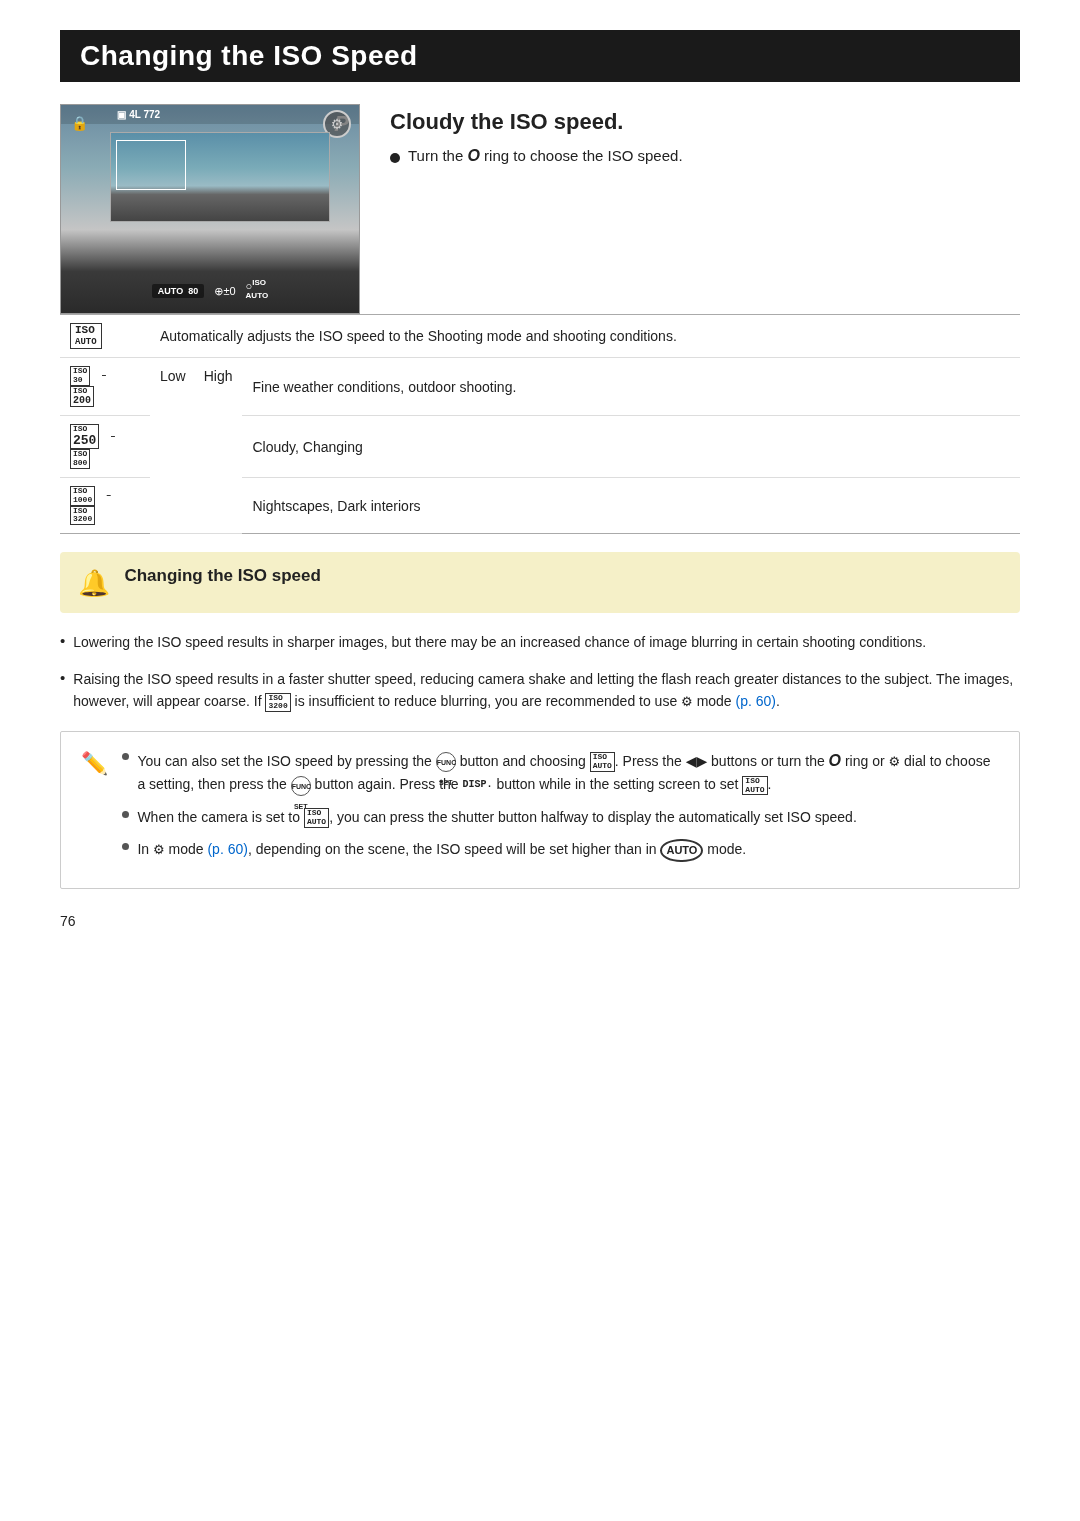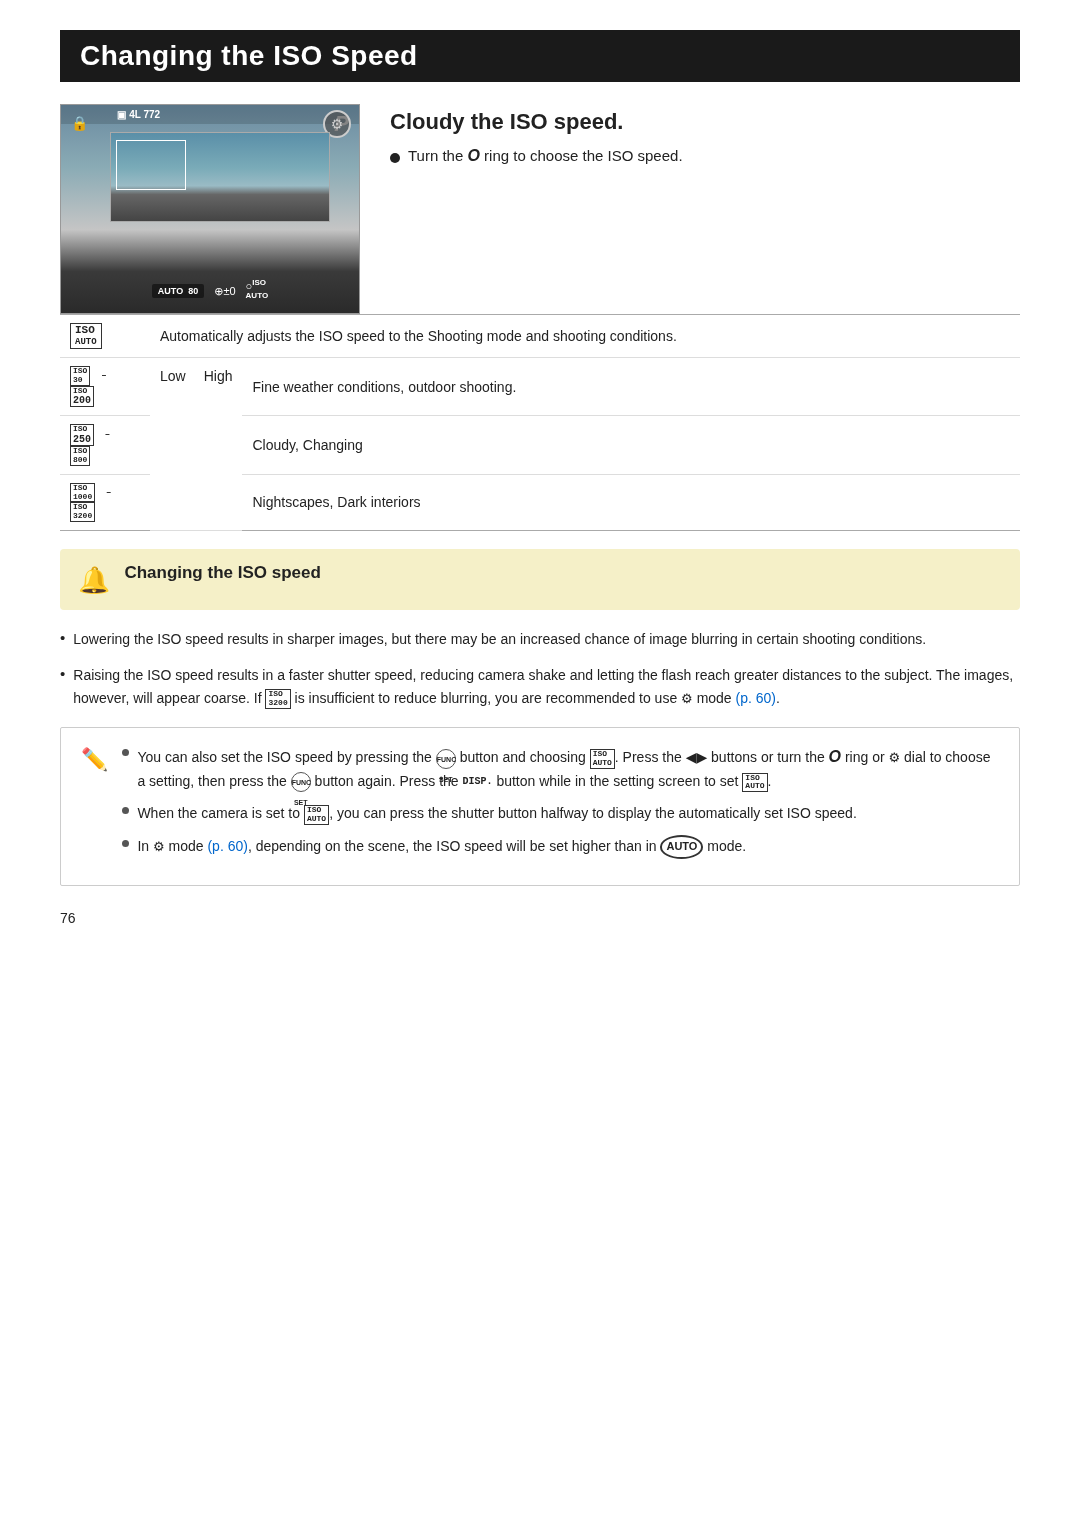--- a/index.html
+++ b/index.html
@@ -417,21 +417,21 @@
         </div>
       </td>
       <td class="iso-desc-cell">Fine weather conditions, outdoor shooting.</td>
     </tr>
 
     <tr>
       <td class="iso-range-cell">
         <div style="font-size:9px;font-weight:bold;font-family:'Courier New',monospace;">
           <span style="border:1.5px solid #333;padding:0 2px;display:inline-block;line-height:1.1;vertical-align:middle;">
             <span style="display:block;font-size:8px;font-weight:bold;">ISO</span>
-            <span style="display:block;font-size:10px;">250</span>
+            <span style="display:block;font-size:13px;">250</span>
           </span>
           &nbsp;–&nbsp;
           <span style="border:1.5px solid #333;padding:0 2px;display:inline-block;line-height:1.1;vertical-align:middle;">
             <span style="display:block;font-size:8px;font-weight:bold;">ISO</span>
             <span style="display:block;font-size:8px;">800</span>
           </span>
         </div>
       </td>
       <td class="iso-desc-cell">Cloudy, Changing</td>
     </tr>

